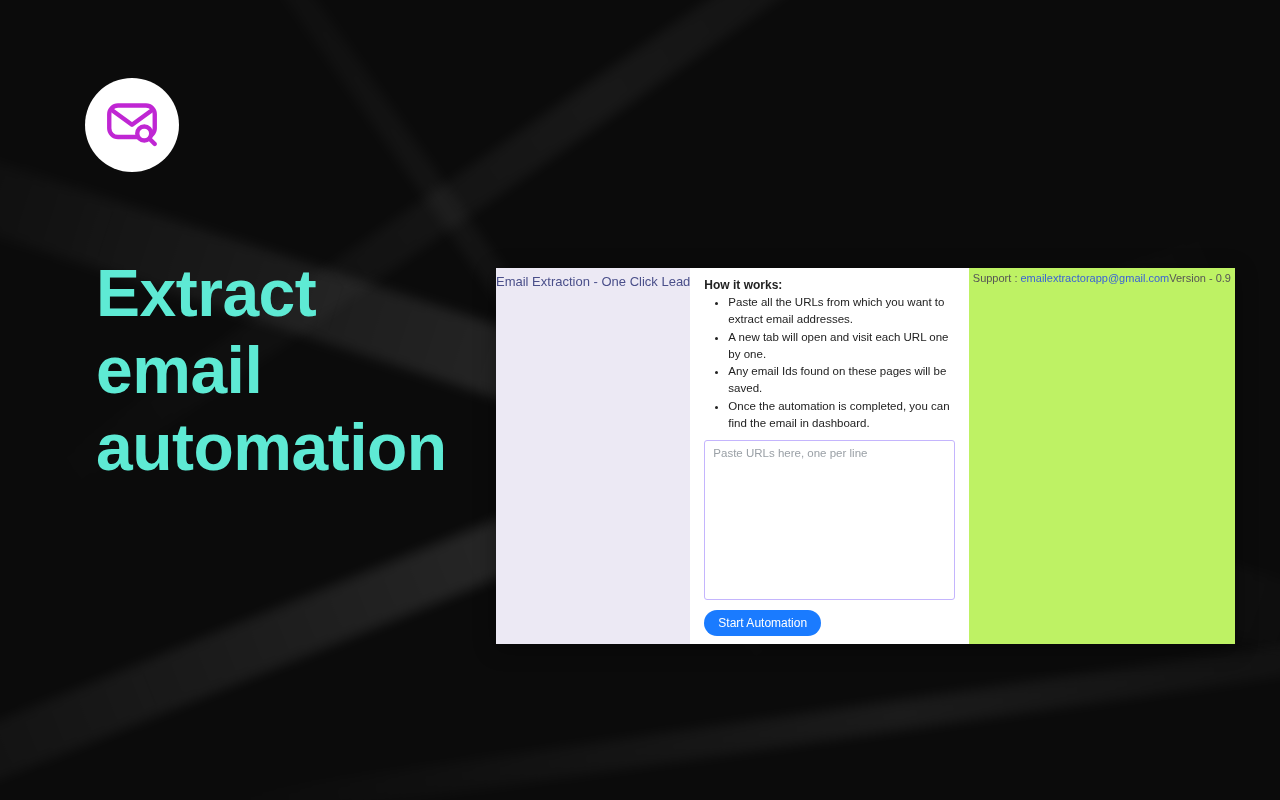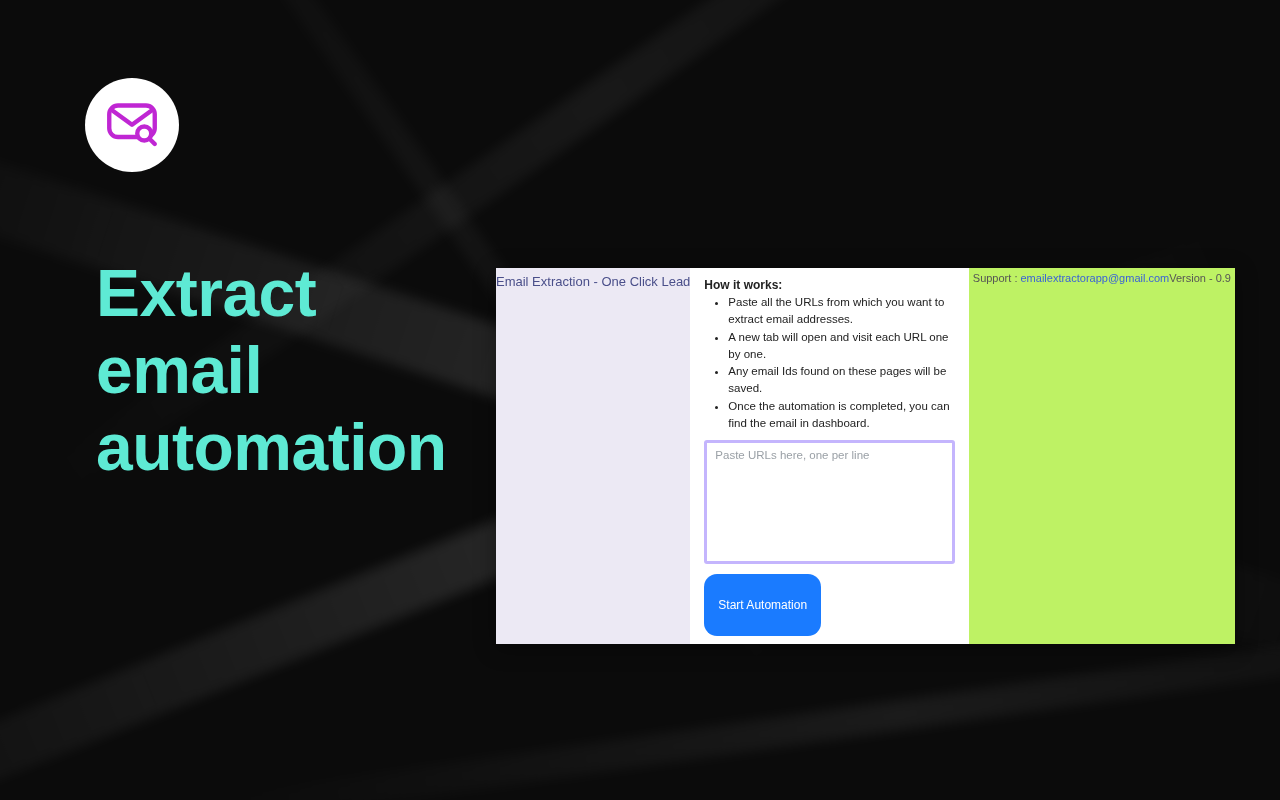--- a/index.html
+++ b/index.html
@@ -60,28 +60,28 @@
     background:#5a6ab0; color:#fff;
   }
   .content {
     background:#fff; flex:1; padding:10px 14px 8px; display:flex; flex-direction:column;
     position:relative;
   }
   .how-title { font-weight:700; font-size:12px; margin-bottom:2px;}
   .how-list { list-style:disc; padding-left:24px; font-size:11.5px; line-height:1.5; color:#222;}
   .url-area {
     margin-top:8px; width:100%; flex:1; resize:none;
-    border:3px solid #c4b5fd; border-radius:3px; padding:6px 8px;
+    border:1px solid #c4b5fd; border-radius:3px; padding:6px 8px;
     font-family:inherit; font-size:11.5px; color:#333;
   }
   .url-area::placeholder { color:#9aa0a6; }
   .start-btn {
     margin-top:10px; align-self:flex-start;
     background:#1a7bff; color:#fff; border:none; border-radius:13px;
-    padding:24px 14px; font-size:12px; cursor:pointer;
+    padding:6px 14px; font-size:12px; cursor:pointer;
   }
   .footer {
     background:#bef264; display:flex; justify-content:space-between;
     padding:4px 4px; font-size:11px; color:#555;
   }
   .footer a { color:#3a63d6; text-decoration:none; }
 </style>
 </head>
 <body>
 

